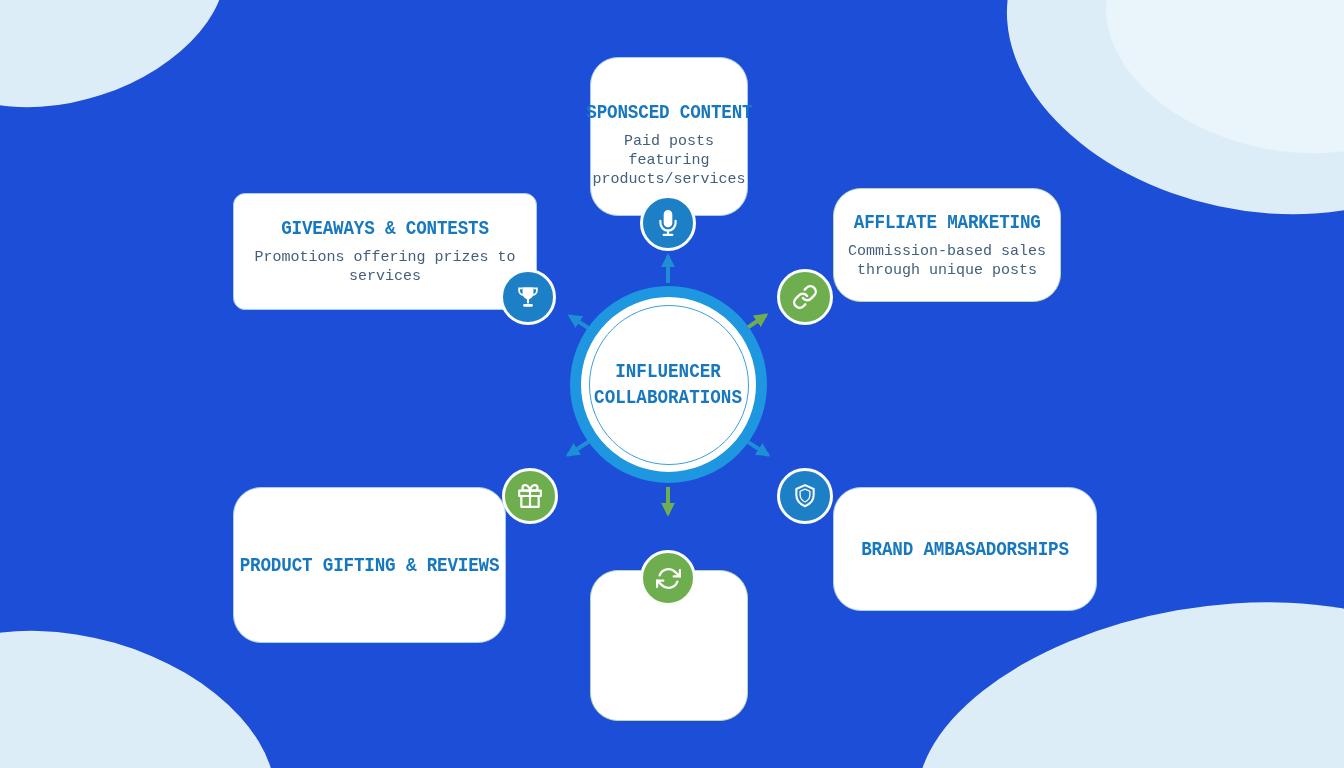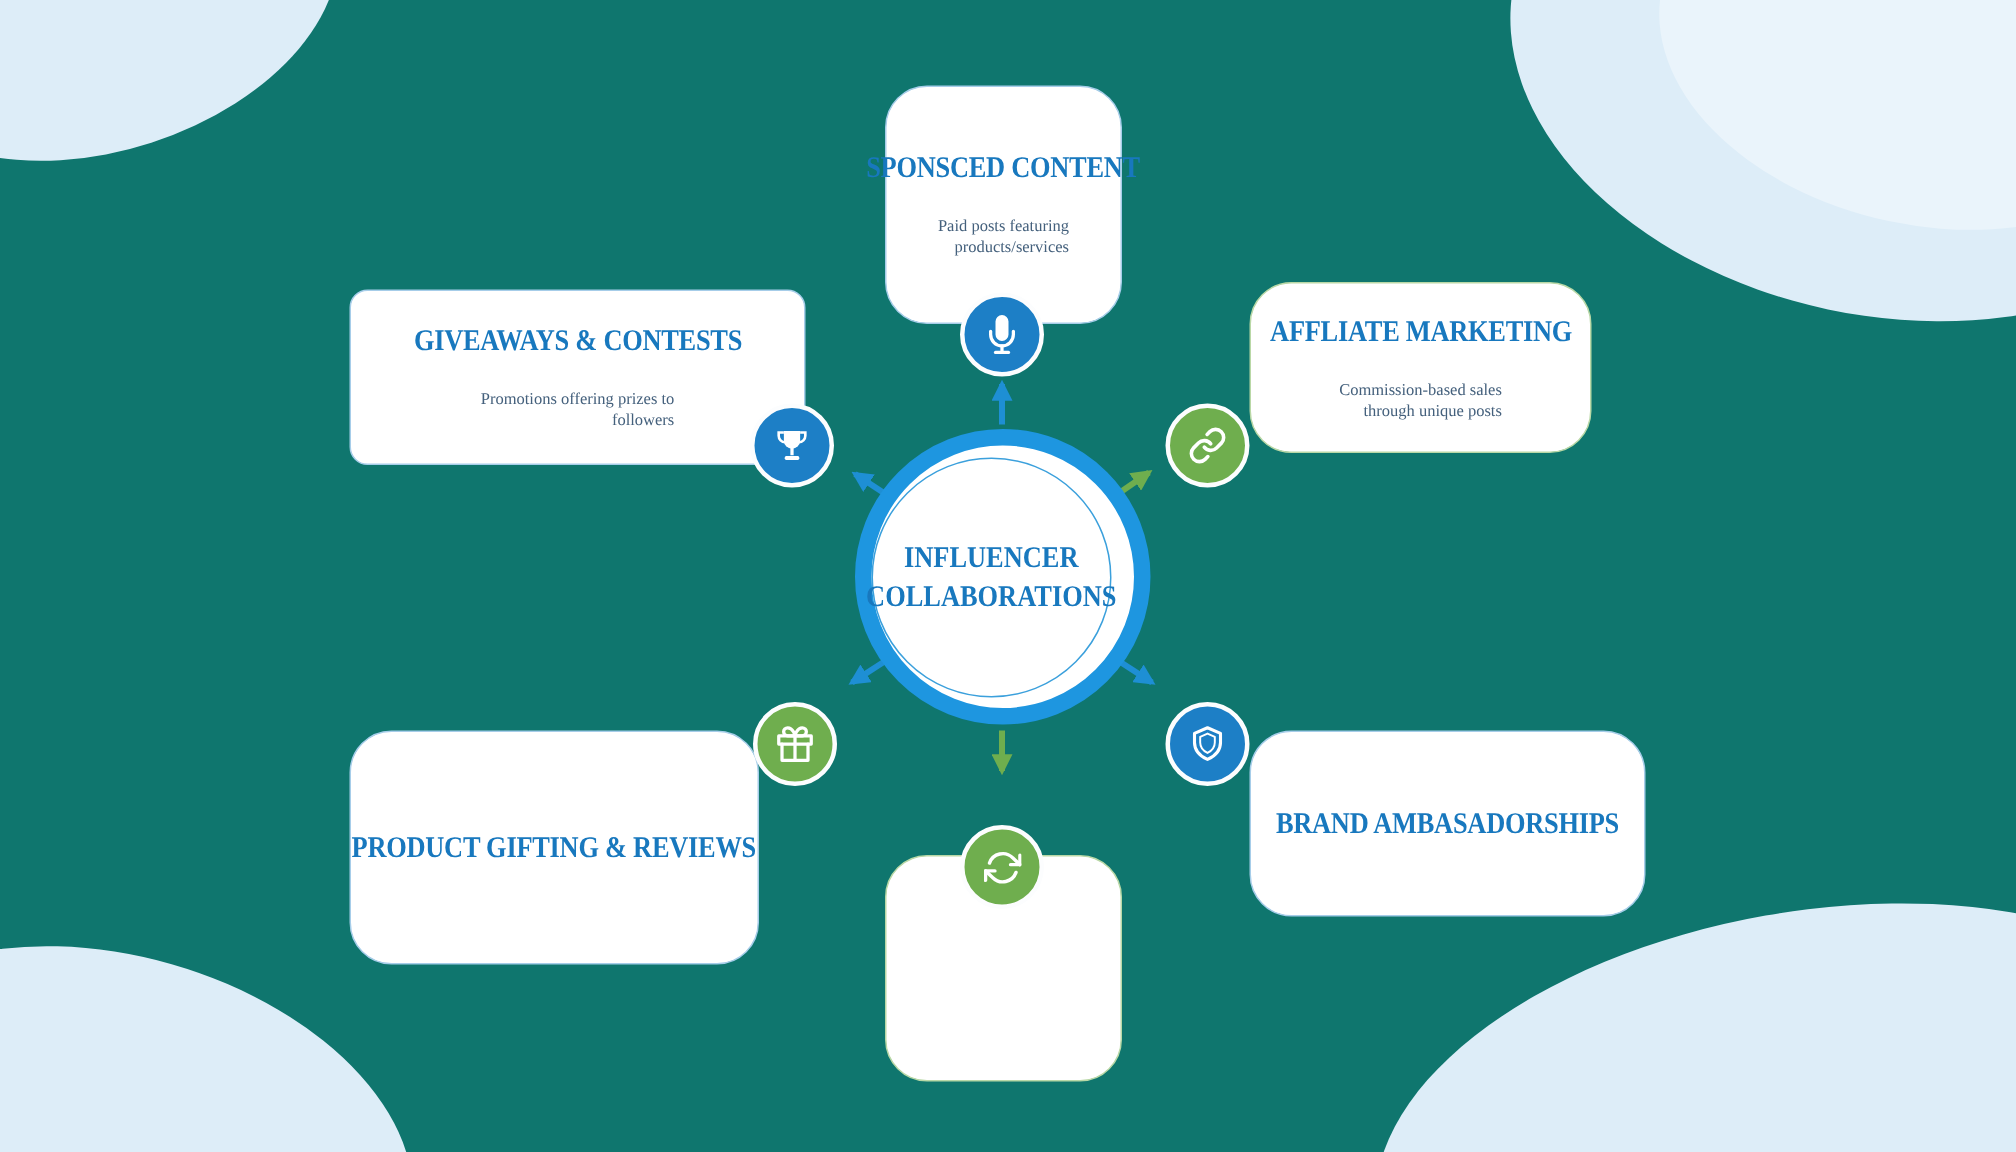--- a/index.html
+++ b/index.html
@@ -1,19 +1,19 @@
 <!DOCTYPE html>
 <html><head>
 <meta charset="utf-8">
 <style>
   html,body { margin:0; padding:0; background:#ffffff; }
   .canvas {
     position:relative; width:1344px; height:768px; overflow:hidden;
-    background:#0f766e;
-    font-family:Liberation Serif, serif;
+    background:#1d4ed8;
+    font-family:Liberation Mono, monospace;
   }
 
   
   .blob { position:absolute; background:#ddedf8; border-radius:50%; }
   .blob.light { background:#eaf4fb; }
   .blob-tl { width:320px; height:200px; left:-90px; top:-100px; transform:rotate(-18deg); }
   .blob-tr { width:500px; height:340px; right:-160px; top:-130px; transform:rotate(12deg); }
   .blob-tr2 { width:360px; height:240px; right:-120px; top:-90px; transform:rotate(12deg); }
   .blob-bl { width:400px; height:250px; left:-120px; bottom:-120px; transform:rotate(16deg); }
   .blob-br { width:580px; height:310px; right:-150px; bottom:-150px; transform:rotate(-10deg); }
@@ -28,39 +28,39 @@
     width:100%; height:100%; display:flex; flex-direction:column;
     align-items:center; justify-content:center; box-sizing:border-box;
   }
   .card-inner.top-align { justify-content:flex-start; padding-top:42px; }
   .node-title {
     width:max-content; white-space:nowrap; font-weight:700; font-size:20px;
     color:#1878be; letter-spacing:-0.2px; transform:scaleX(0.88);
     line-height:1.25;
   }
   .node-desc {
-    margin-top:20px; white-space:pre-line; text-align:right;
-    font-size:11px; color:#44607c; line-height:1.25;
+    margin-top:8px; white-space:pre-line; text-align:center;
+    font-size:15px; color:#44607c; line-height:1.25;
   }
 
   
   .icon-circle {
     position:absolute; width:56px; height:56px; border-radius:50%;
     box-sizing:border-box; border:3px solid #fcfdfe;
     display:flex; align-items:center; justify-content:center; z-index:5;
   }
   .icon-circle.blue { background:#1d7fc6; }
   .icon-circle.green { background:#6fae4e; }
   .icon-circle svg { display:block; }
 
   
   .center-node {
     position:absolute; left:570px; top:286px; width:197px; height:197px;
     border-radius:50%; border:11px solid #1e96e0; background:#ffffff;
-    box-sizing:border-box; display:flex; align-items:center; justify-content:flex-start;
+    box-sizing:border-box; display:flex; align-items:center; justify-content:center;
     z-index:4;
   }
   .center-inner-ring {
     width:160px; height:160px; border-radius:50%; border:1px solid #3ba0dc;
     display:flex; align-items:center; justify-content:center; box-sizing:border-box;
   }
   .center-title {
     width:max-content; white-space:pre-line; text-align:center; font-weight:700;
     font-size:20px; color:#1878be; transform:scaleX(0.88); line-height:1.3;
   }
@@ -100,21 +100,21 @@
       <div class="node-title">SPONSCED CONTENT</div>
       <div class="node-desc">Paid posts featuring
 products/services</div>
     </div>
   </div>
 
   <div class="card" style="left:233px; top:193px; width:304px; height:117px;border-radius:12px;">
     <div class="card-inner">
       <div class="node-title">GIVEAWAYS &amp; CONTESTS</div>
       <div class="node-desc">Promotions offering prizes to
-followers</div>
+services</div>
     </div>
   </div>
 
   <div class="card green-border" style="left:833px; top:188px; width:228px; height:114px;">
     <div class="card-inner">
       <div class="node-title">AFFLIATE MARKETING</div>
       <div class="node-desc">Commission-based sales
 through unique posts</div>
     </div>
   </div>

